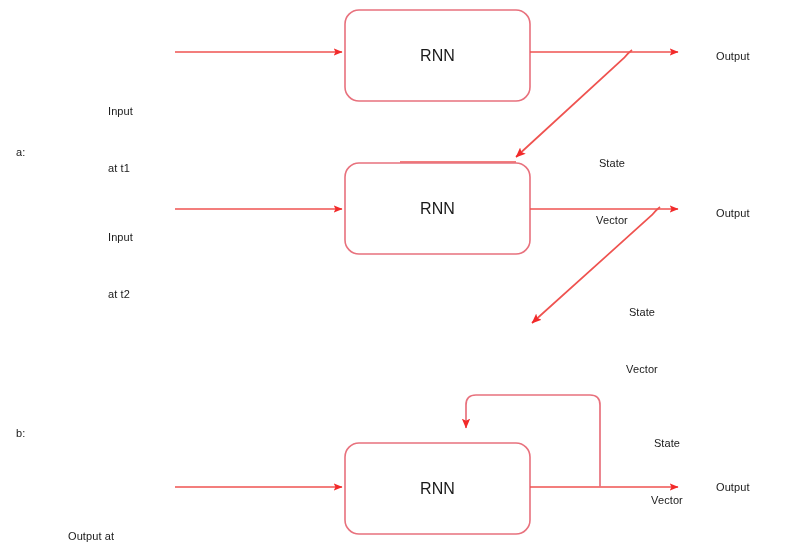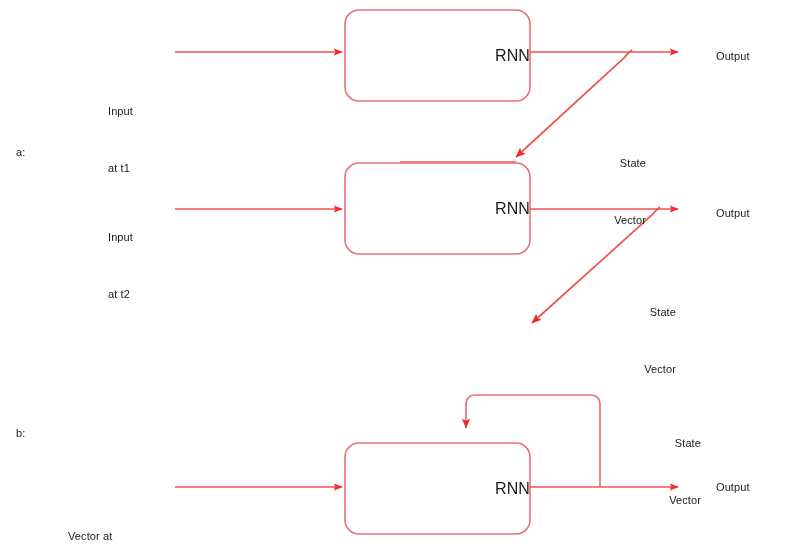--- a/index.html
+++ b/index.html
@@ -28,21 +28,21 @@
     font-size: 11px;
     line-height: 19px;
     color: #1a1a1a;
     white-space: pre;
     letter-spacing: 0.1px;
   }
   .lbl-node {
     font-size: 16px;
   }
   .lbl-center {
-    text-align: right;
+    text-align: center;
   }
 </style>
 </head>
 <body>
 
 <div id="canvas">
 
   <svg id="diagram-svg" viewBox="0 0 792 550" xmlns="http://www.w3.org/2000/svg">
     <defs>
       <marker id="ah" markerWidth="9" markerHeight="8" refX="8.4" refY="4" orient="auto" markerUnits="userSpaceOnUse">
@@ -96,21 +96,21 @@
 
   <div class="lbl" style="left:108px; top:64px;">
     <div>Input</div>
     <div>at t1</div>
   </div>
   <div class="lbl" style="left:108px; top:190px;">
     <div>Input</div>
     <div>at t2</div>
   </div>
   <div class="lbl" style="left:68px; top:489px;">
-    <div>Vector at</div>
+    <div>Output at</div>
     
   </div>
 
   <div class="lbl" style="left:716px; top:47px;">Output</div>
   <div class="lbl" style="left:716px; top:204px;">Output</div>
   <div class="lbl" style="left:716px; top:478px;">Output</div>
 
   <div class="lbl lbl-center" style="left:578px; top:116px; width:68px;">
     <div>State</div>
     <div>Vector</div>

